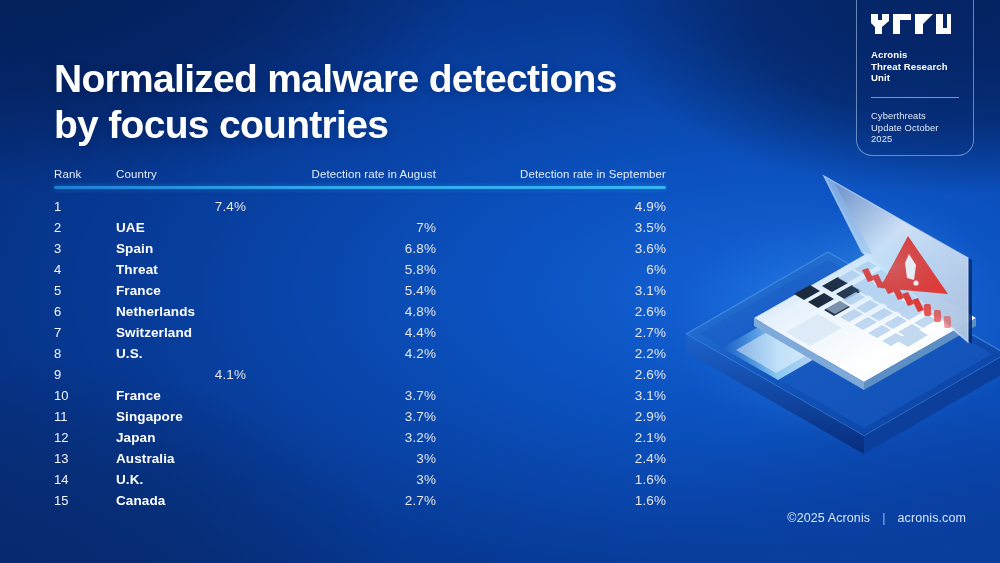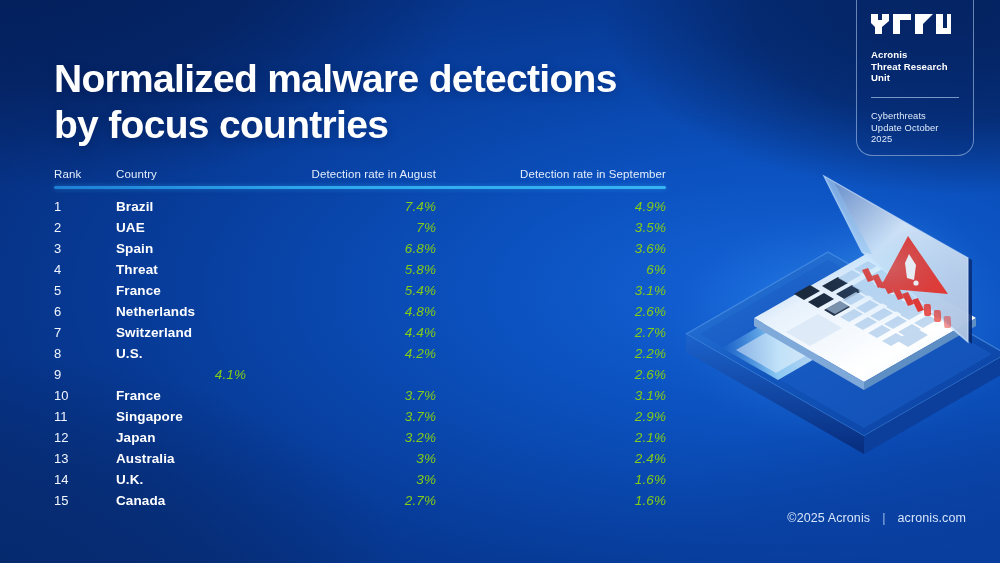--- a/index.html
+++ b/index.html
@@ -64,21 +64,21 @@
     background:linear-gradient(90deg,#1f7fd6 0%, #2fa9ee 45%, #37b4f2 100%);
     border-radius:2px;
     box-shadow:0 0 5px rgba(50,170,240,0.45);
   }
 
   .tbody { margin-top:7px; }
   .row { display:flex; align-items:center; height:21px; }
   .cell { font-size:13.5px; color:#ffffff; white-space:nowrap; }
   .cell.rank { font-weight:normal; color:#f2f7ff; font-size:13px; }
   .cell.country { font-weight:bold; letter-spacing:0.1px; }
-  .cell.num { font-weight:normal; color:#84cc16; letter-spacing:0.1px;font-style:italic; }
+  .cell.num { font-weight:normal; color:#e5e5e5; letter-spacing:0.1px; }
 
   
   #tru-card {
     position:absolute; right:26px; top:-16px; z-index:6;
     width:118px; height:172px;
     border:1px solid rgba(185,212,245,0.55);
     border-top:none;
     border-radius:0 0 16px 16px;
     background:linear-gradient(180deg, rgba(6,38,104,0.55) 0%, rgba(8,48,128,0.30) 100%);
     padding:22px 14px 0 14px;
@@ -132,21 +132,20 @@
     <div class="th c-country">Country</div>
     <div class="th c-aug">Detection rate in August</div>
     <div class="th c-sep">Detection rate in September</div>
   </div>
 
   <div class="hline"></div>
 
   <div class="tbody" id="tbody">
       <div class="row">
         <div class="cell rank c-rank">1</div>
-        <div class="cell country c-country">Brazil</div>
         <div class="cell num c-aug">7.4%</div>
         <div class="cell num c-sep">4.9%</div>
       </div>
       <div class="row">
         <div class="cell rank c-rank">2</div>
         <div class="cell country c-country">UAE</div>
         <div class="cell num c-aug">7%</div>
         <div class="cell num c-sep">3.5%</div>
       </div>
       <div class="row">

